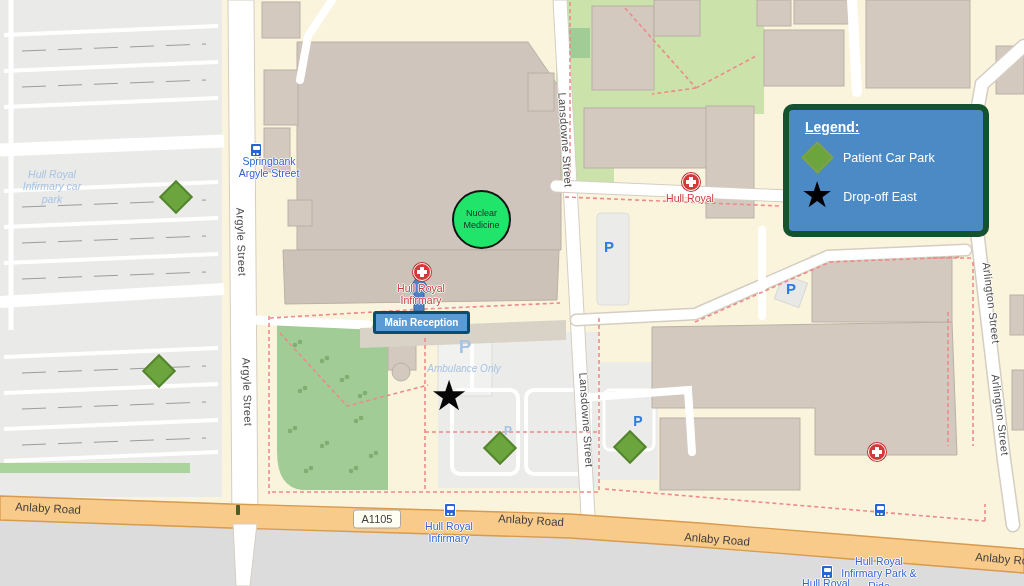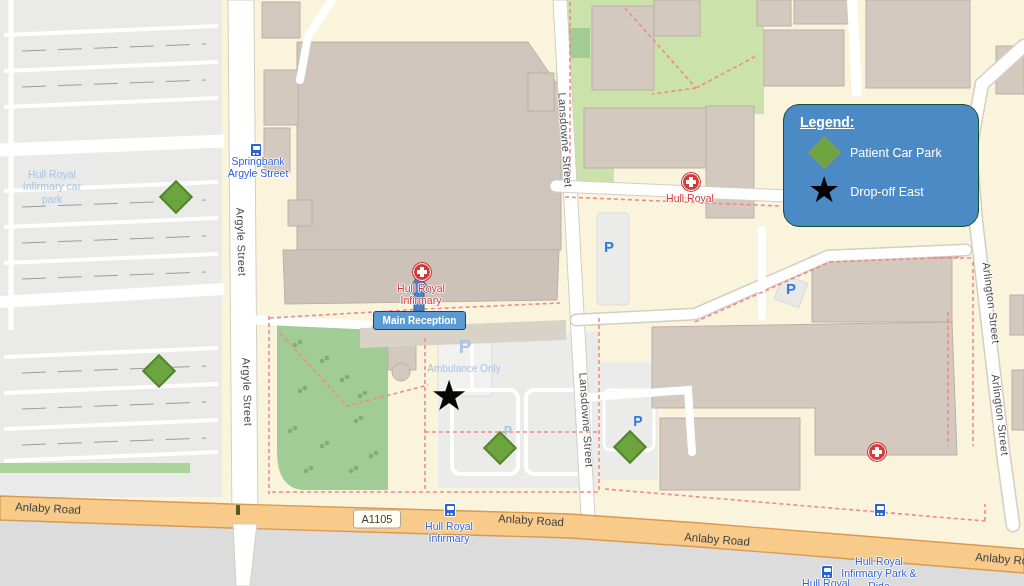--- a/index.html
+++ b/index.html
@@ -4,21 +4,21 @@
 <style>
   html,body{margin:0;padding:0;background:#fff;}
   .stage{position:relative;width:1024px;height:586px;overflow:hidden;
          font-family:"Liberation Sans","DejaVu Sans",sans-serif;background:#FBF4DC;}
   .stage svg{position:absolute;left:0;top:0;}
   .lbl{position:absolute;transform:translate(-50%,-50%);text-align:center;line-height:1.18;
        pointer-events:none;z-index:4;}
   .halo{text-shadow:1px 0 0 rgba(255,255,255,.9),-1px 0 0 rgba(255,255,255,.9),
         0 1px 0 rgba(255,255,255,.9),0 -1px 0 rgba(255,255,255,.9);}
   .lbl-blue{color:#3163D6;font-size:10.5px;}
-  .lbl-lightblue{color:#A7C4E4;font-size:10.5px;}
+  .lbl-lightblue{color:#A7C4E4;font-size:10.5px;font-style:italic;}
   .lbl-red{color:#CF3A3A;font-size:10.5px;}
   .lbl-street{color:#4A4A4A;font-size:11px;letter-spacing:.4px;white-space:nowrap;}
   .lbl-road{color:#3F3F3F;font-size:11.5px;white-space:nowrap;}
   .pglyph{position:absolute;transform:translate(-50%,-50%);font-weight:bold;z-index:4;}
   .pblue{color:#2F7DE0;}
   .plight{color:#A9C4E3;}
   .bus{position:absolute;width:10px;height:12px;background:#2A63D4;border:1px solid #fff;
        border-radius:2px;z-index:4;}
   .bus::before{content:"";position:absolute;left:1.5px;top:2px;right:1.5px;height:4px;background:#fff;border-radius:1px;}
   .bus::after{content:"";position:absolute;left:1.5px;bottom:1.5px;width:2px;height:2px;background:#fff;box-shadow:3.5px 0 0 #fff;}
@@ -29,26 +29,26 @@
   .medcross .h{left:3px;top:6px;width:10px;height:4px;}
   .dmark{position:absolute;width:20px;height:20px;background:#6CA43E;border:2px solid #55842E;
        transform:rotate(45deg);z-index:4;}
   .starmark{position:absolute;transform:translate(-50%,-54%);font-size:42px;line-height:1;
        color:#060606;z-index:4;font-family:"DejaVu Sans",sans-serif;}
   .signal{position:absolute;width:4px;height:10px;background:#4D5D25;border-radius:1px;z-index:3;}
   .nuclear{position:absolute;left:452px;top:190px;width:55px;height:55px;border-radius:50%;
        background:#21E56B;border:2px solid #141414;display:flex;align-items:center;justify-content:center;
        text-align:center;font-size:9px;color:#2A2A2A;z-index:5;line-height:1.25;}
   .reception{position:absolute;left:373px;top:311px;width:91px;height:17px;background:#5B9BD5;
-       border:1px solid #0c4a6e;border-radius:3px;color:#fff;font-size:10px;font-weight:bold;
+       border:3px solid #0c4a6e;border-radius:3px;color:#fff;font-size:10px;font-weight:bold;
        display:flex;align-items:center;justify-content:center;z-index:5;}
   .legend{position:absolute;left:783px;top:104px;width:194px;height:121px;background:#4C8AC6;
-       border:1px solid #14532d;border-radius:16px;z-index:6;color:#fff;}
+       border:6px solid #14532d;border-radius:10px;z-index:6;color:#fff;}
   .legend-title{margin:9px 0 0 16px;font-size:14px;font-weight:bold;text-decoration:underline;}
-  .legend-row{display:flex;align-items:center;margin-left:26px;}
+  .legend-row{display:flex;align-items:center;margin-left:14px;}
   .legend-row.r1{margin-top:9px;}
   .legend-row.r2{margin-top:14px;}
   .legend-diamond{width:19px;height:19px;background:#6CA43E;border:2px solid #7FA052;
        transform:rotate(45deg);margin:2px 6px 2px 3px;flex:none;}
   .legend-star{font-size:36px;line-height:.8;color:#000;margin:-4px 2px 0 -2px;flex:none;
        font-family:"DejaVu Sans",sans-serif;}
   .legend-label{font-size:12.5px;margin-left:8px;}
 </style>
 </head>
 <body>
@@ -222,21 +222,21 @@
 
     <g>
       <path d="M0,520 L230,528 L400,533 L570,538 L700,547 L850,559 L1024,573 L1024,586 L0,586 Z" fill="#DCDCDC"></path>
       <path d="M0,496 L230,504 L400,509 L570,514 L700,523 L850,535 L1024,549 L1024,573 L850,559 L700,547 L570,538 L400,533 L230,528 L0,520 Z" fill="#F9CB8B" stroke="#D79A4E" stroke-width="1.3"></path>
       <path d="M233,524 L257,524 L250,586 L236,586 Z" fill="#FFFFFF" stroke="#D4CEC2"></path>
     </g>
 
     <path d="M414,311 L414,292 L407,292 L419,274 L431,292 L424,292 L424,311 Z" fill="#4E81C4" stroke="#38639B" stroke-width="1"></path>
   </svg>
 
-  <div class="lbl lbl-blue halo" style="left:258px;top:167px;width:82px;">Springbank Argyle Street</div>
+  <div class="lbl lbl-blue halo" style="left:269px;top:167px;width:82px;">Springbank Argyle Street</div>
   <div class="lbl lbl-blue halo" style="left:449px;top:532px;width:78px;">Hull Royal Infirmary</div>
   <div class="lbl lbl-blue halo" style="left:879px;top:574px;width:90px;">Hull Royal Infirmary Park &amp; Ride</div>
   <div class="lbl lbl-blue halo" style="left:826px;top:583px;width:80px;">Hull Royal</div>
 
   <div class="lbl lbl-lightblue" style="left:52px;top:187px;width:70px;">Hull Royal Infirmary car park</div>
   <div class="lbl lbl-lightblue" style="left:464px;top:369px;width:74px;font-size:10px;">Ambulance Only</div>
 
   <div class="lbl lbl-red halo" style="left:690px;top:198px;white-space:nowrap;">Hull Royal</div>
   <div class="lbl lbl-red halo" style="left:421px;top:294px;width:62px;">Hull Royal Infirmary</div>
 
@@ -280,20 +280,21 @@
 
   <div class="signal" style="left:236px;top:505px;"></div>
 
   <div class="dmark" style="left:164px;top:185px;"></div>
   <div class="dmark" style="left:147px;top:359px;"></div>
   <div class="dmark" style="left:488px;top:436px;"></div>
   <div class="dmark" style="left:618px;top:435px;"></div>
 
   <span class="starmark" style="left:449px;top:398px;">★</span>
 
+  <div class="nuclear">Nuclear Medicine</div>
 
   <div class="reception">Main Reception</div>
 
   <div class="legend">
     <div class="legend-title">Legend:</div>
     <div class="legend-row r1">
       <span class="legend-diamond"></span>
       <span class="legend-label">Patient Car Park</span>
     </div>
     <div class="legend-row r2">

